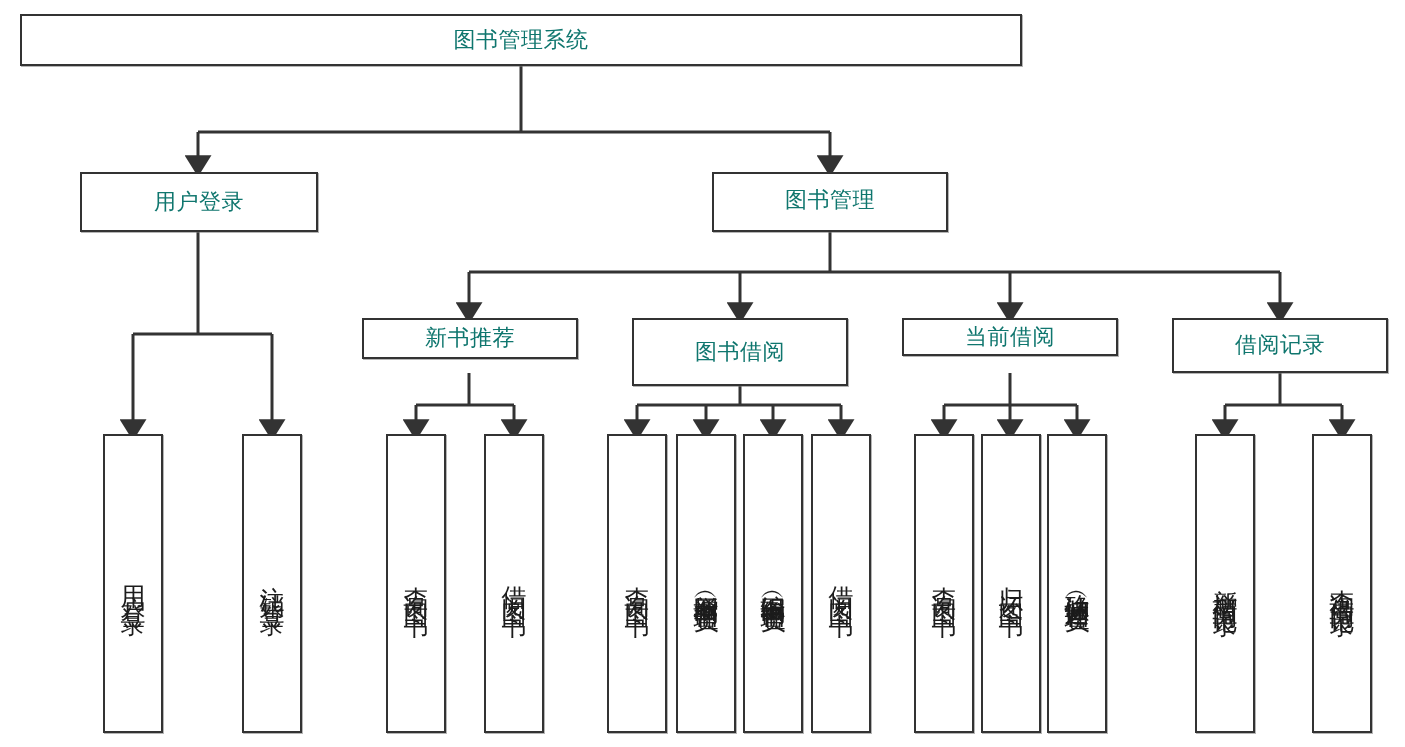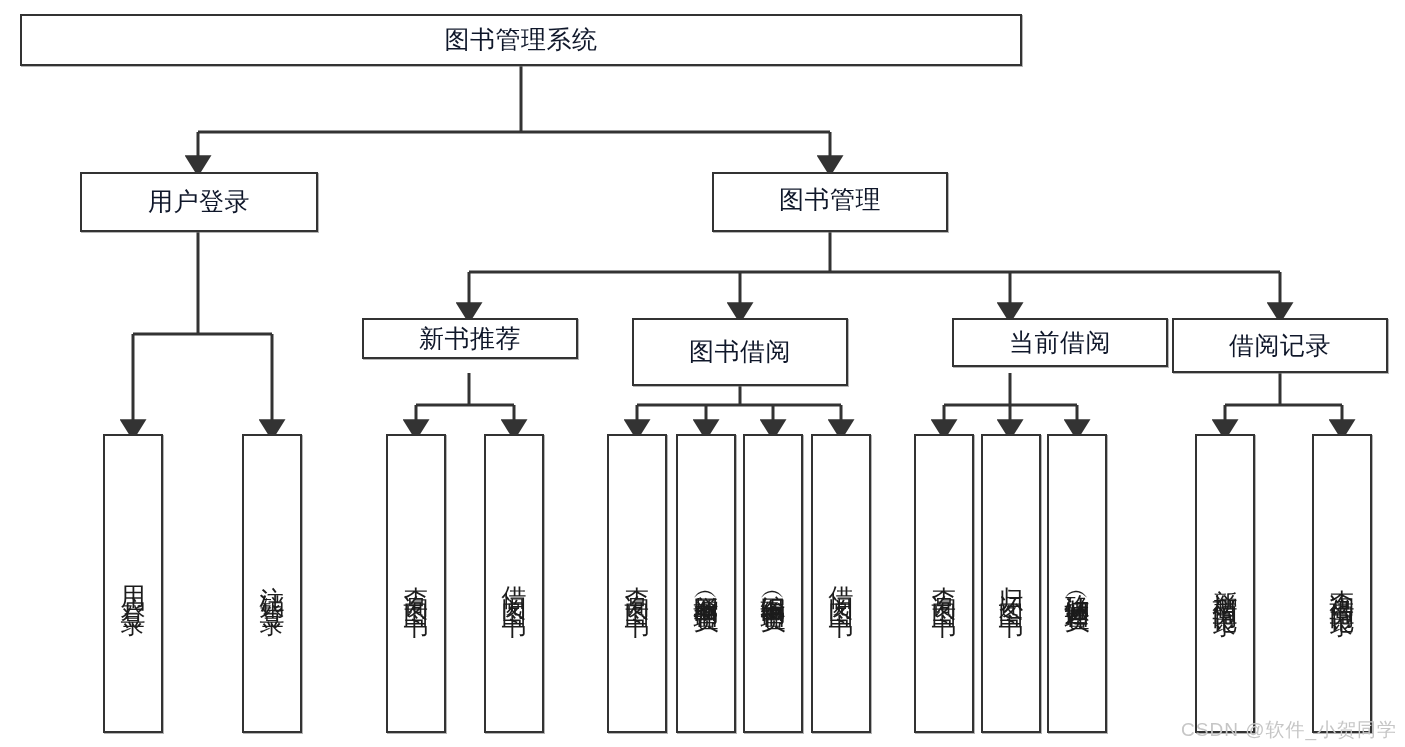--- a/index.html
+++ b/index.html
@@ -34,23 +34,23 @@
     background: #ffffff;
     border: 2px solid #333333;
     box-shadow: 1px 1px 0 0 rgba(120,120,120,0.55);
   }
   .node.hnode {
     display: flex;
     align-items: center;
     justify-content: center;
   }
   .node-label {
-    font-size: 25px;
+    font-size: 22px;
     line-height: 1.1;
-    color: #0f172a;
+    color: #0f766e;
     white-space: nowrap;
     letter-spacing: 0.5px;
   }
   
   .node.vnode {
     display: flex;
     align-items: center;
     justify-content: center;
     overflow: hidden;
   }
@@ -145,21 +145,21 @@
   </div>
 
   <div class="node hnode" style="left:362px; top:318px; width:216px; height:41px;">
     <span class="node-label">新书推荐</span>
   </div>
 
   <div class="node hnode" style="left:632px; top:318px; width:216px; height:68px;">
     <span class="node-label">图书借阅</span>
   </div>
 
-  <div class="node hnode" style="left:952px; top:318px; width:216px; height:49px;">
+  <div class="node hnode" style="left:902px; top:318px; width:216px; height:38px;">
     <span class="node-label">当前借阅</span>
   </div>
 
   <div class="node hnode" style="left:1172px; top:318px; width:216px; height:55px;text-align:center;">
     <span class="node-label">借阅记录</span>
   </div>
 
   <div class="node vnode" style="left:103px; top:434px; width:60px; height:299px;">
     <span class="vlabel loose">用户登录</span>
   </div>
@@ -197,15 +197,14 @@
     <span class="vlabel tight">确认归还（管理员）</span>
   </div>
 
   <div class="node vnode" style="left:1195px; top:434px; width:60px; height:299px;">
     <span class="vlabel medium">新增借阅记录</span>
   </div>
   <div class="node vnode" style="left:1312px; top:434px; width:60px; height:299px;">
     <span class="vlabel medium">查询借阅记录</span>
   </div>
 
-  <div id="watermark">CSDN @软件_小贺同学</div>
 
 </div>
 
 </body></html>

